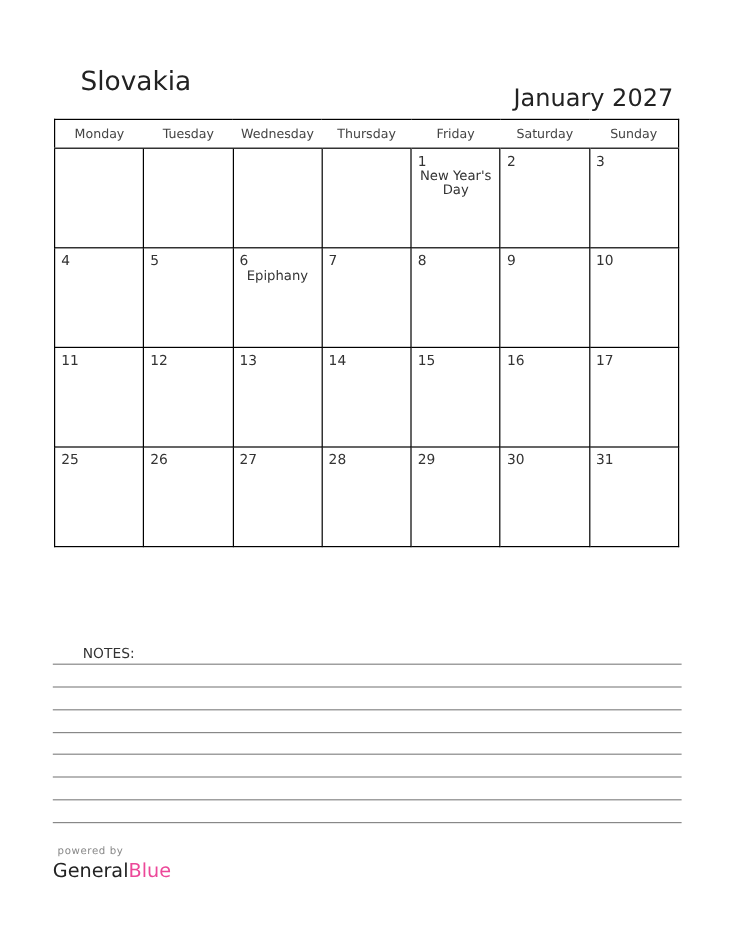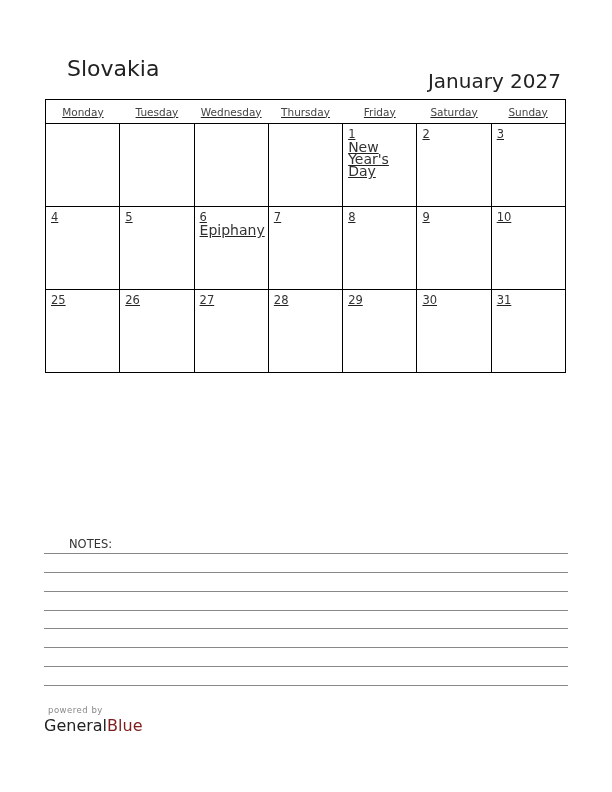--- a/index.html
+++ b/index.html
@@ -1,30 +1,30 @@
 <!DOCTYPE html>
 <html><head>
 <meta charset="utf-8">
 <style>
   html, body { margin:0; padding:0; background:#fff; }
   body { width:612px; height:792px; position:relative; font-family:"DejaVu Sans", sans-serif; color:#222; overflow:hidden; }
   .country { position:absolute; left:67px; top:56px; font-size:22px; color:#222; }
   .month { position:absolute; right:51px; top:69px; font-size:20px; color:#222; }
   table.cal { position:absolute; left:45px; top:99px; width:521px; border-collapse:collapse; table-layout:fixed; }
   table.cal th { height:23px; font-weight:normal; font-size:10.5px; color:#444; border-bottom:1px solid #000; padding:0; }
-  table.cal { border:1.3px solid #000;text-decoration:underline; }
+  table.cal { border:1.3px solid #000; }
   table.cal td { border:1px solid #000; height:76px; vertical-align:top; padding:3px 5px; font-size:11px; color:#333; }
   .daynum { display:block; font-size:11.5px; line-height:14px; }
-  .holiday { display:block; font-size:14px; line-height:12px; color:#333; }
+  .holiday { display:block; font-size:11px; line-height:12px; color:#333;text-align:center; }
   .notes-label { position:absolute; left:49px; top:537px; font-size:11.5px; color:#333;margin-left:20px; }
   .note-line { position:absolute; left:44px; width:524px; height:0; border-top:1px solid #888; }
   .powered { position:absolute; left:48px; top:705px; font-size:8.5px; color:#888; letter-spacing:0.5px; }
   .brand { position:absolute; left:44px; top:716px; font-size:16px; }
   .brand .g { color:#222; }
-  .brand .b { color:#7f1d1d; }
+  .brand .b { color:#ec4899; }
 </style>
 </head>
 <body>
 
 <div class="country">Slovakia</div>
 <div class="month">January 2027</div>
 
 <table class="cal">
   <thead>
     <tr>
@@ -81,20 +81,43 @@
         </td>
         <td>
           <span class="daynum">9</span>
         </td>
         <td>
           <span class="daynum">10</span>
         </td>
       </tr>
       <tr>
         <td>
+          <span class="daynum">11</span>
+        </td>
+        <td>
+          <span class="daynum">12</span>
+        </td>
+        <td>
+          <span class="daynum">13</span>
+        </td>
+        <td>
+          <span class="daynum">14</span>
+        </td>
+        <td>
+          <span class="daynum">15</span>
+        </td>
+        <td>
+          <span class="daynum">16</span>
+        </td>
+        <td>
+          <span class="daynum">17</span>
+        </td>
+      </tr>
+      <tr>
+        <td>
           <span class="daynum">25</span>
         </td>
         <td>
           <span class="daynum">26</span>
         </td>
         <td>
           <span class="daynum">27</span>
         </td>
         <td>
           <span class="daynum">28</span>

